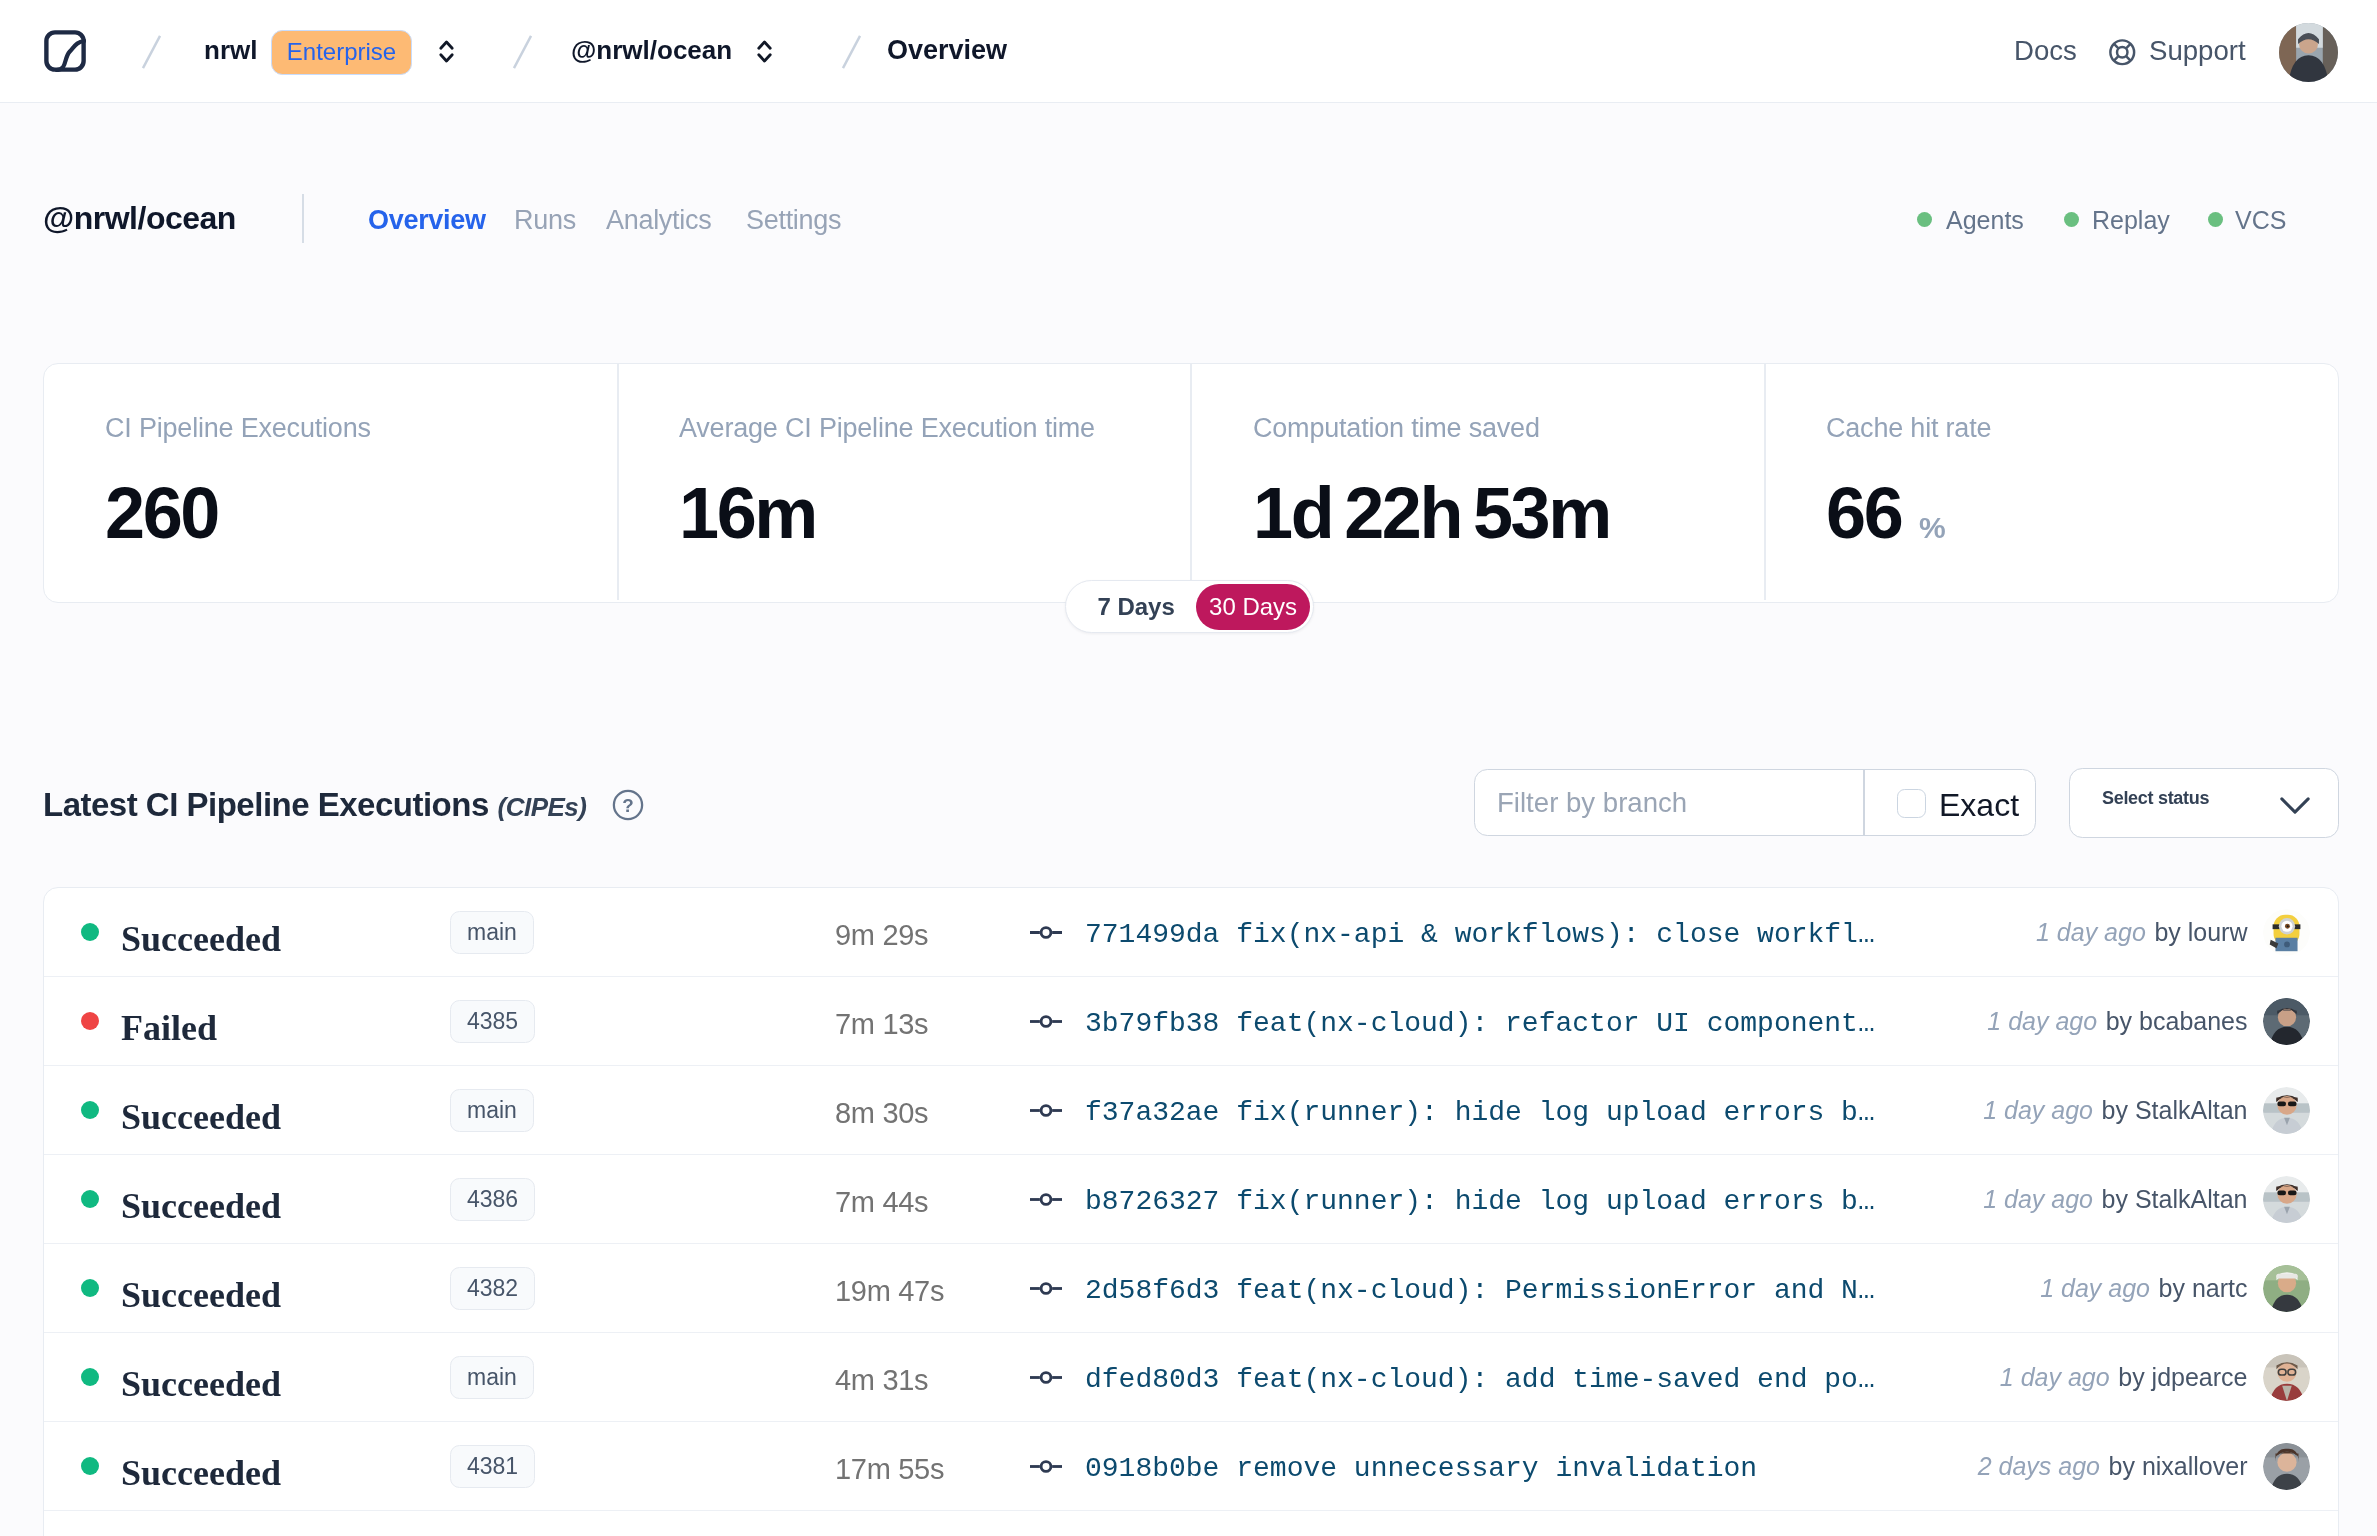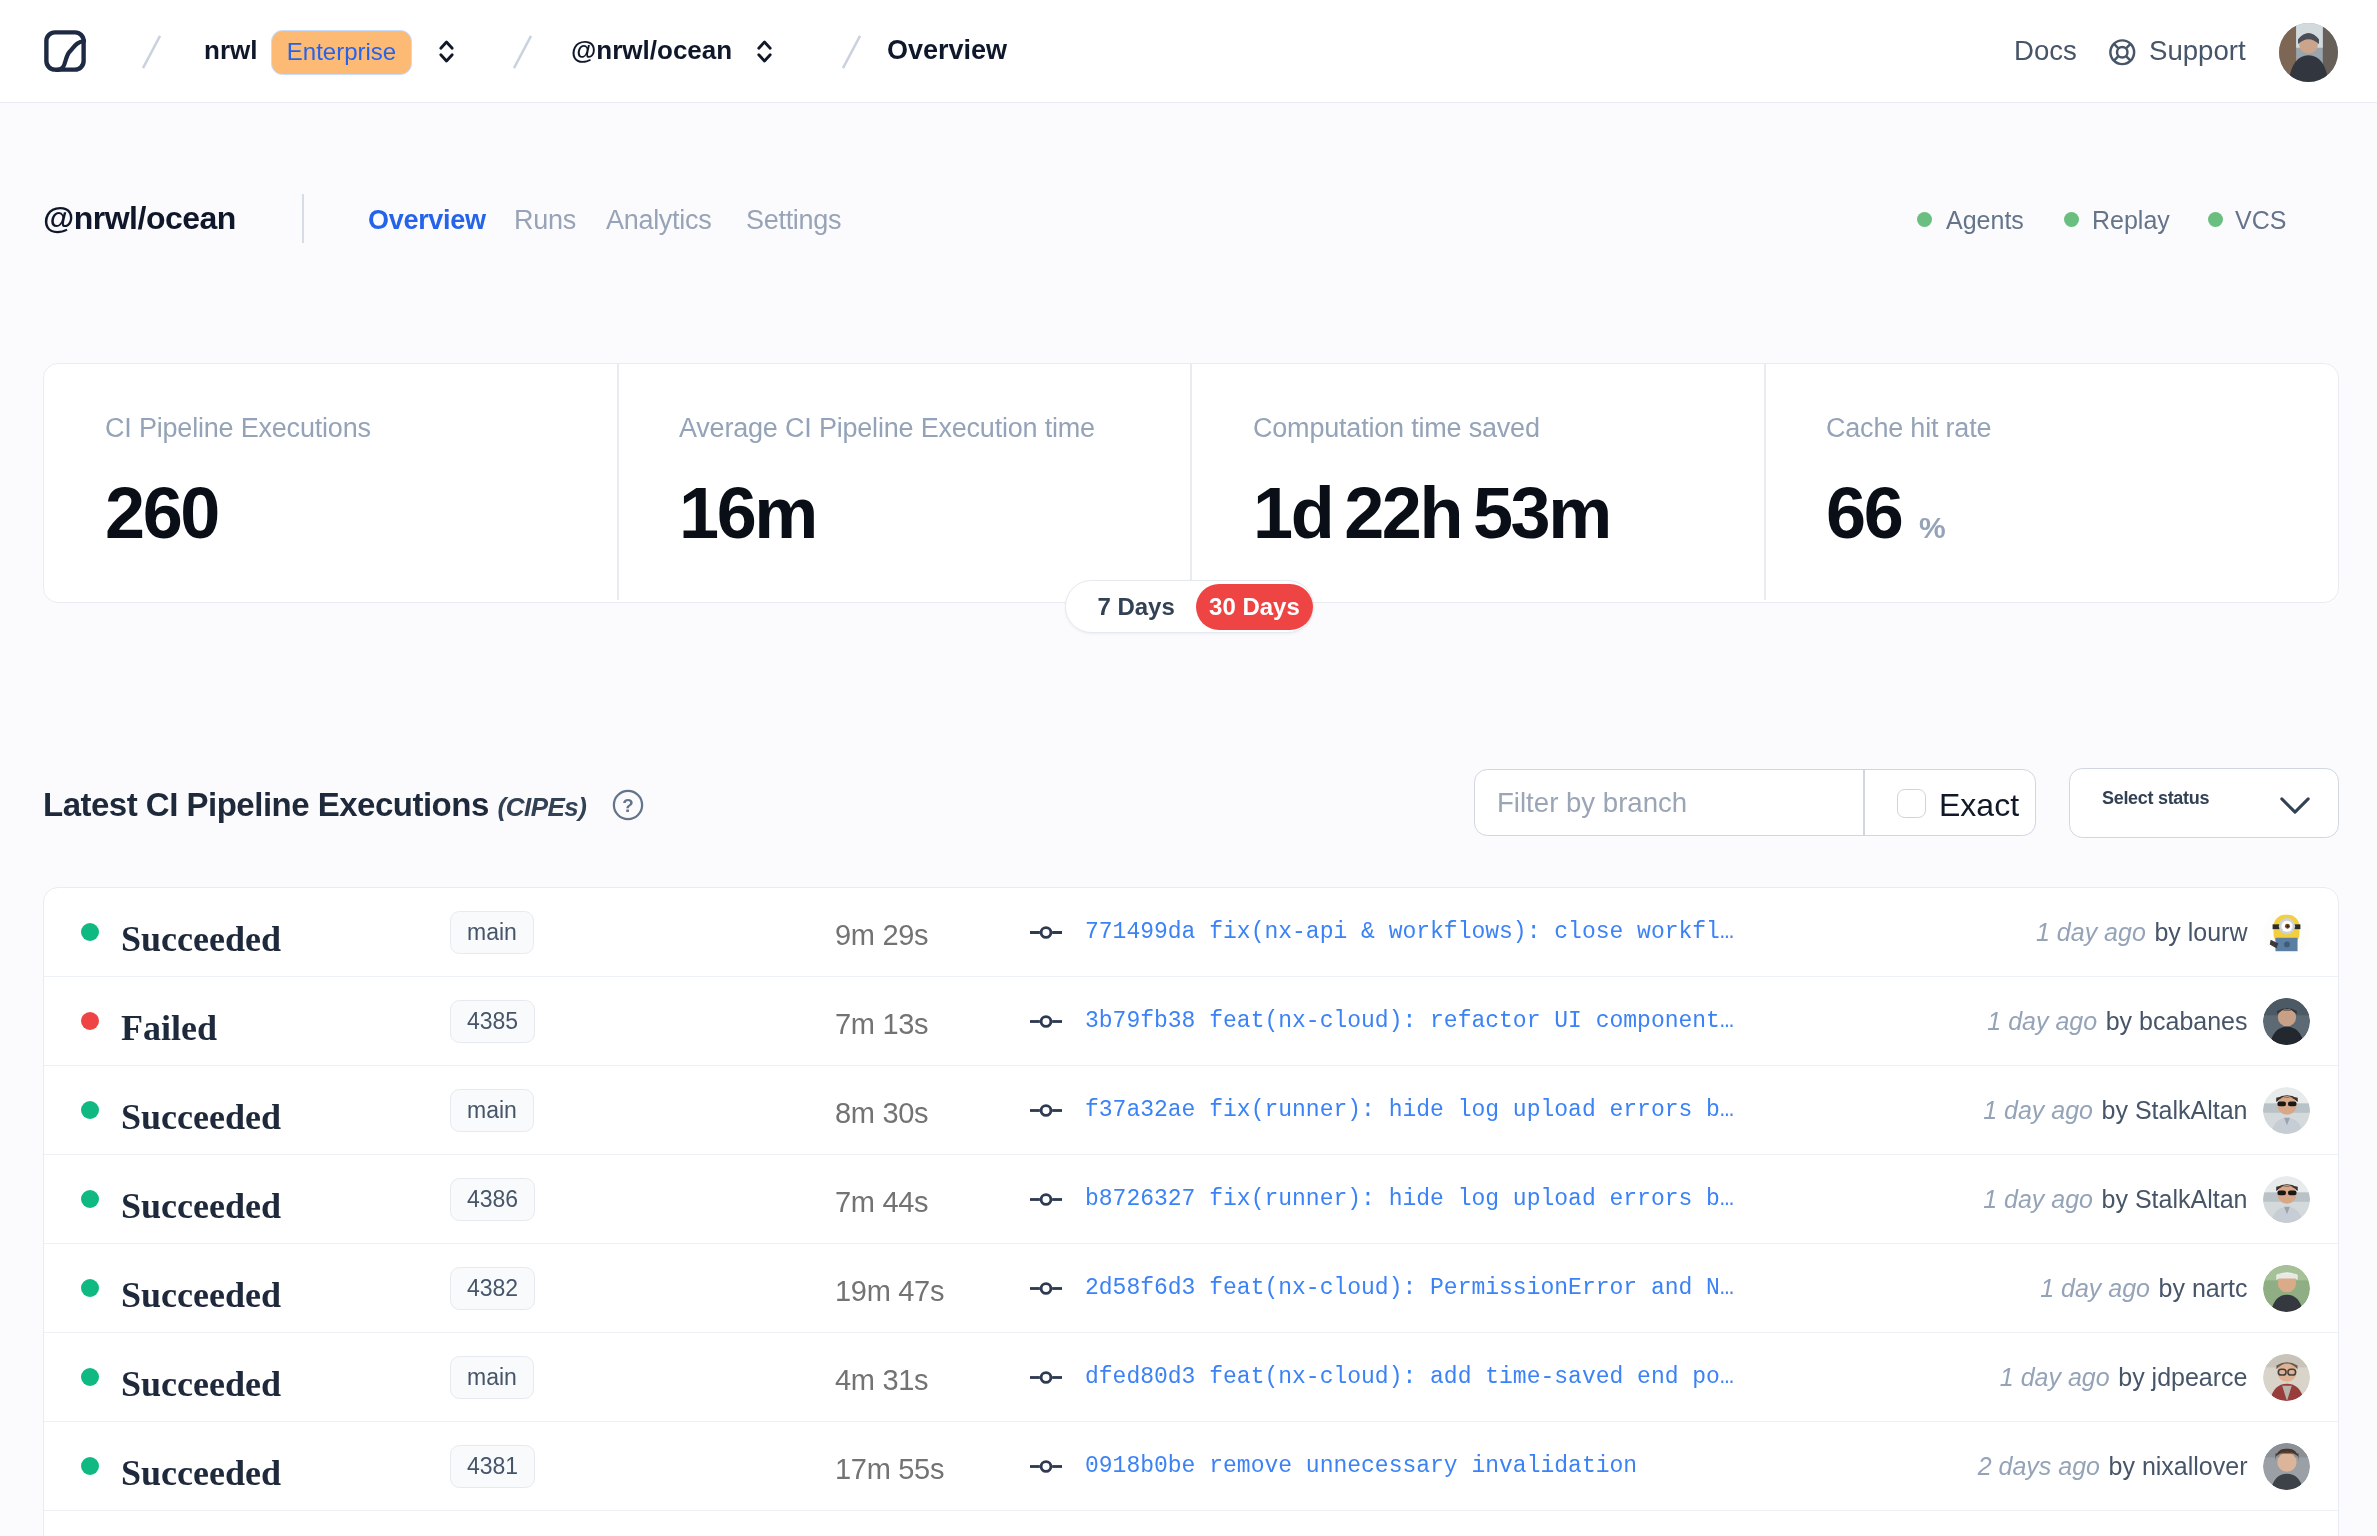--- a/index.html
+++ b/index.html
@@ -18,42 +18,42 @@
 .sdot{position:absolute;top:212px;width:15px;height:15px;border-radius:50%;background:#6abf80;}
 .slabel{position:absolute;top:206px;font-size:25px;color:#64748b;}
 
 #card{position:absolute;left:43px;top:363px;width:2296px;height:240px;background:#fff;border:1.9px solid #e8ecf2;border-radius:15px;}
 .cdiv{position:absolute;top:0;width:1.9px;height:236px;background:#e8ecf2;}
 .clabel{position:absolute;top:49px;font-size:27px;color:#94a3b8;font-weight:500;letter-spacing:-0.2px;}
 .cnum{position:absolute;top:108px;font-size:72px;font-weight:bold;color:#0a0e17;letter-spacing:-2.4px;word-spacing:-5.7px;white-space:nowrap;}
 .pct{font-size:30px;color:#94a3b8;font-weight:bold;letter-spacing:0;margin-left:5.7px;}
 #toggle{position:absolute;left:1065px;top:580px;width:249px;height:53px;background:#fff;border:1.9px solid #e5e9f0;border-radius:27px;display:flex;align-items:center;padding:0 2.9px;box-shadow:0 1px 2.9px rgba(15,23,42,.06);}
 #tg7{font-size:24px;font-weight:bold;color:#334155;padding:0 21px 0 28.5px;white-space:nowrap;}
-#tg30{height:46px;background:#ef4444;border-radius:23px;color:#fff;font-size:24px;font-weight:bold;display:flex;align-items:center;padding:0 13.3px;white-space:nowrap;}
+#tg30{height:46px;background:#be185d;border-radius:23px;color:#fff;font-size:24px;font-weight:normal;display:flex;align-items:center;padding:0 13.3px;white-space:nowrap;}
 
 #sectitle{position:absolute;left:43px;top:786px;font-size:33px;font-weight:bold;color:#1e293b;letter-spacing:-0.5px;}
 #sectitle i{font-size:26px;font-weight:bold;color:#334155;}
 #filter{position:absolute;left:1474px;top:769px;width:562px;height:67px;background:#fff;border:1.9px solid #cfd6e0;border-radius:13.3px;display:flex;align-items:center;}
 #fdiv{position:absolute;left:1863px;top:769px;width:1.9px;height:67px;background:#cfd6e0;}
 #fph{position:absolute;left:1497px;top:787px;font-size:27.6px;color:#9aa5b5;}
 #cbx{position:absolute;left:1897px;top:789px;width:28.5px;height:28.5px;border:1.9px solid #cbd5e1;border-radius:7.6px;background:#fff;}
 #exact{position:absolute;left:1939px;top:787px;font-size:32px;color:#111827;}
 #selbtn{position:absolute;left:2069px;top:768px;width:270px;height:70px;background:#fff;border:1.9px solid #cfd6e0;border-radius:13.3px;}
 #seltxt{position:absolute;left:2102px;top:788px;font-size:18px;font-weight:bold;color:#334155;letter-spacing:-0.3px;}
 
 #tbl{position:absolute;left:43px;top:887px;width:2296px;height:685px;background:#fff;border:1.9px solid #e8ecf2;border-radius:15px 15px 0 0;overflow:hidden;}
 .row{position:relative;height:89px;border-bottom:1.9px solid #edf0f5;}
 .dot{position:absolute;left:37px;top:35px;width:18px;height:18px;border-radius:50%;}
 .ok{background:#10b981;}
 .bad{background:#ef4444;}
 .st{position:absolute;left:77px;top:29.5px;font-size:36px;font-weight:bold;color:#1e293b;font-family:Liberation Serif, serif;}
 .pill{position:absolute;left:406px;top:23px;height:43px;background:#f8fafc;border:1.9px solid #e6eaf0;border-radius:9.5px;font-size:23px;color:#475569;display:flex;align-items:center;padding:0 16px;}
 .dur{position:absolute;left:791px;top:31px;font-size:29px;color:#737373;letter-spacing:-0.3px;}
 .cicon{position:absolute;left:986px;top:35px;}
-.cmt{position:absolute;left:1041px;top:31px;font-size:23px;font-family:"Liberation Mono",monospace;color:#3b82f6;letter-spacing:0px;}
+.cmt{position:absolute;left:1041px;top:31px;font-size:28px;font-family:"Liberation Mono",monospace;color:#0c4a6e;letter-spacing:0px;}
 .meta{position:absolute;right:28.5px;top:0;height:88px;display:flex;align-items:center;}
 .ago{font-size:25px;color:#94a3b8;font-style:italic;}
 .by{font-size:25px;color:#475569;margin-left:8.6px;}
 .av{width:47px;height:47px;border-radius:50%;margin-left:15px;overflow:hidden;}
 </style>
 </head>
 <body>
 <div id="hdr">
 <svg class="abs" style="left:44px;top:30px" width="42" height="42" viewBox="0 0 44 44" fill="none">
 <rect x="2.5" y="2.5" width="39" height="39" rx="9" stroke="#1e2a44" stroke-width="4.6"></rect>

